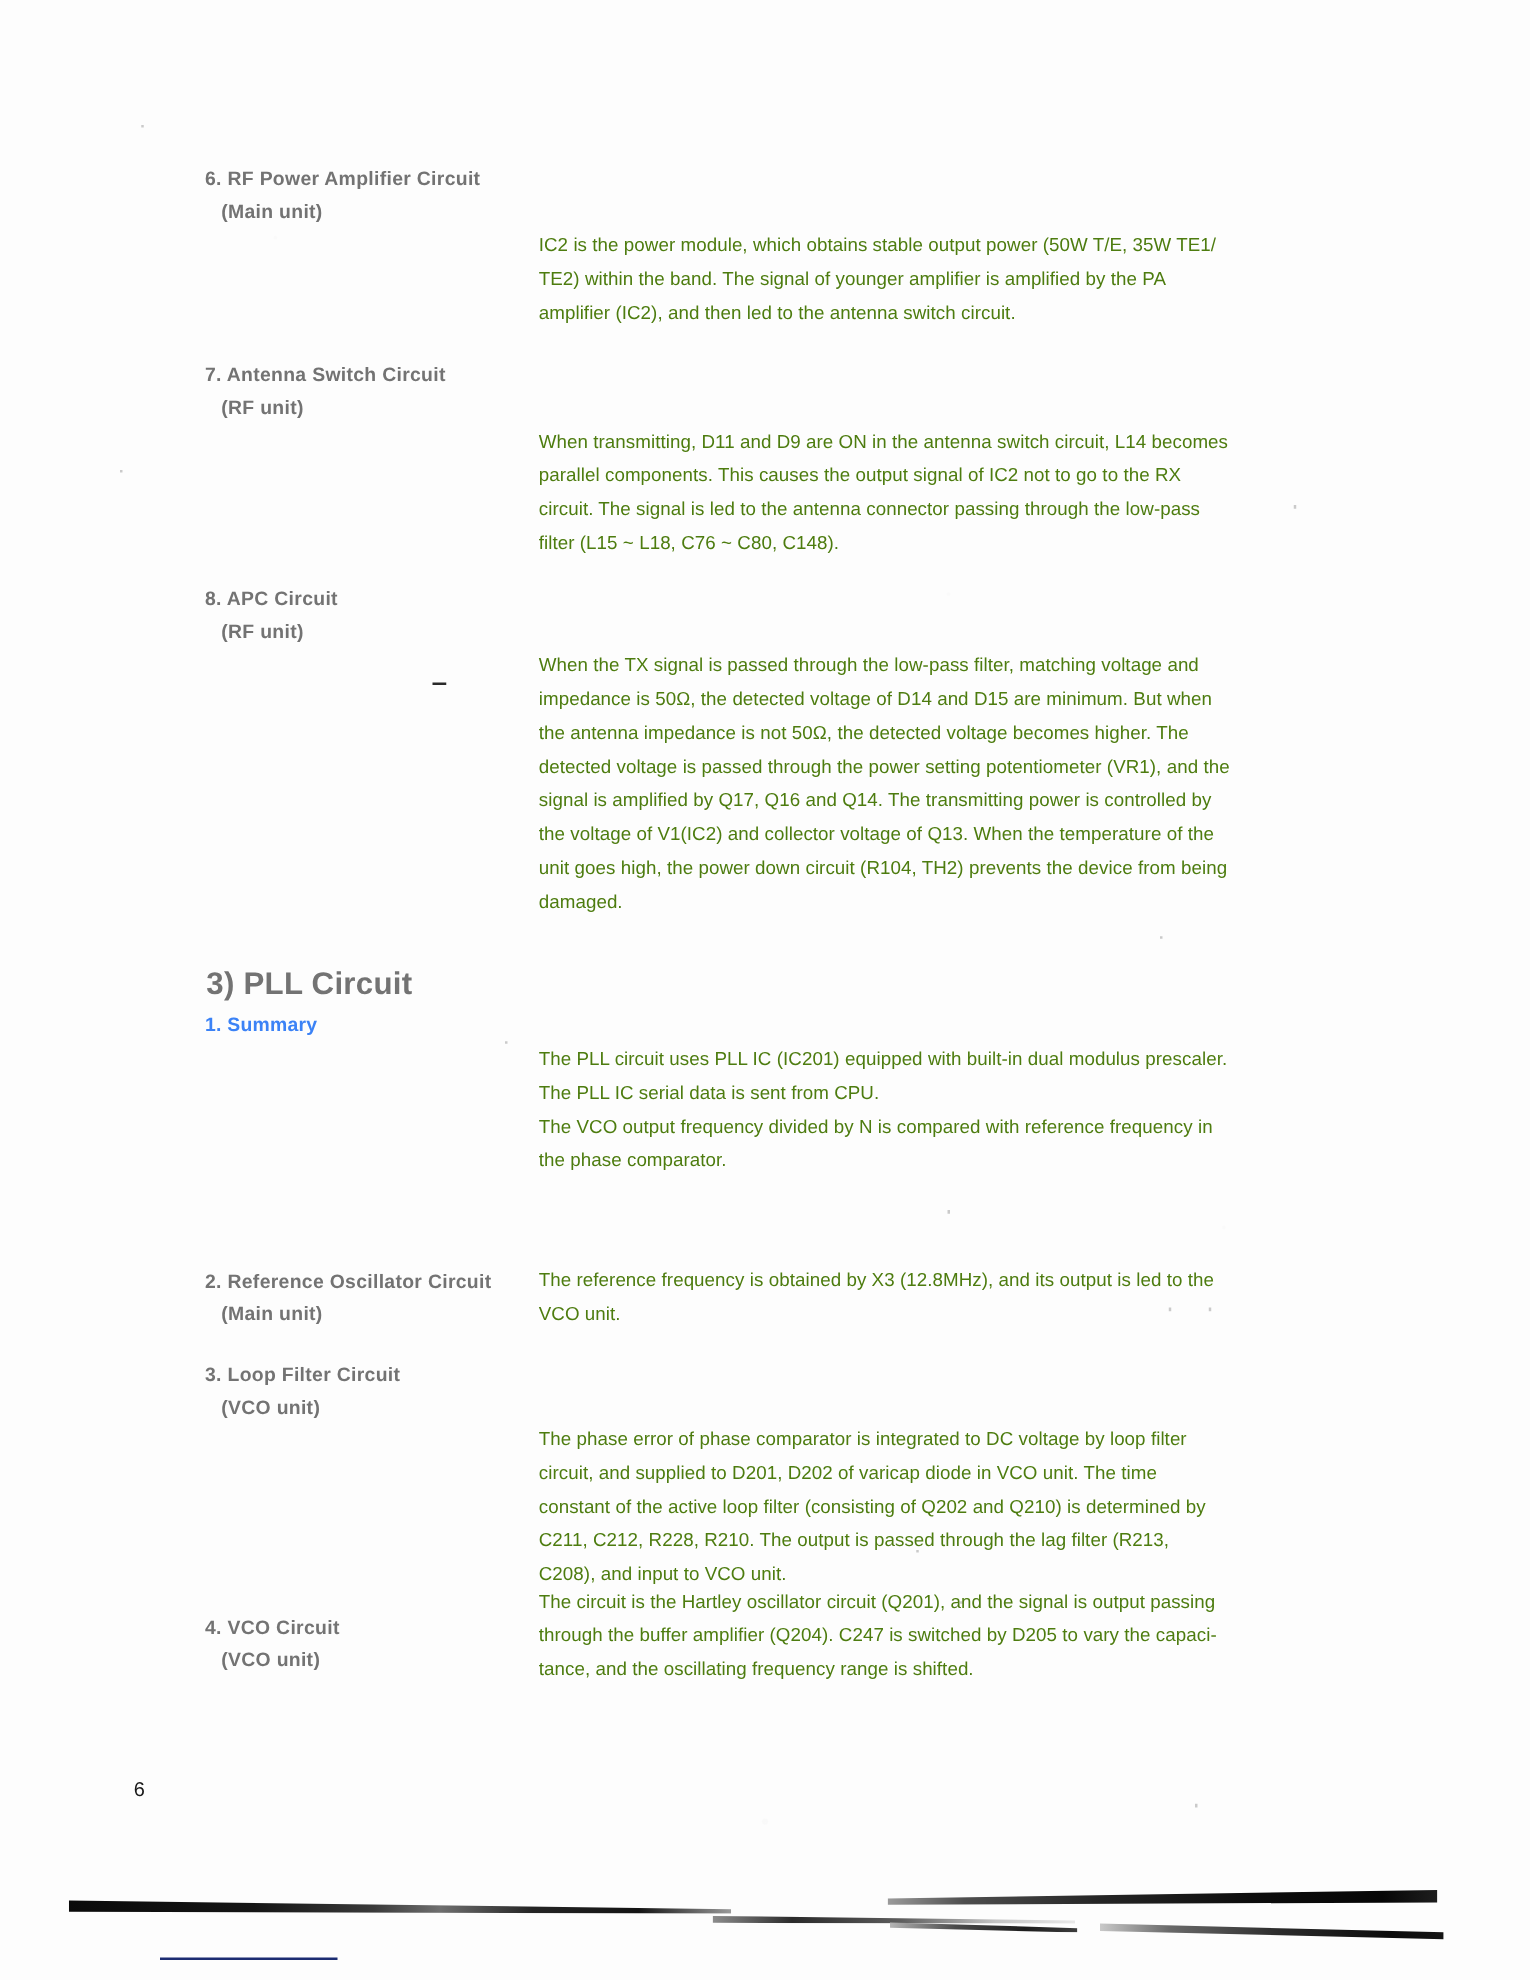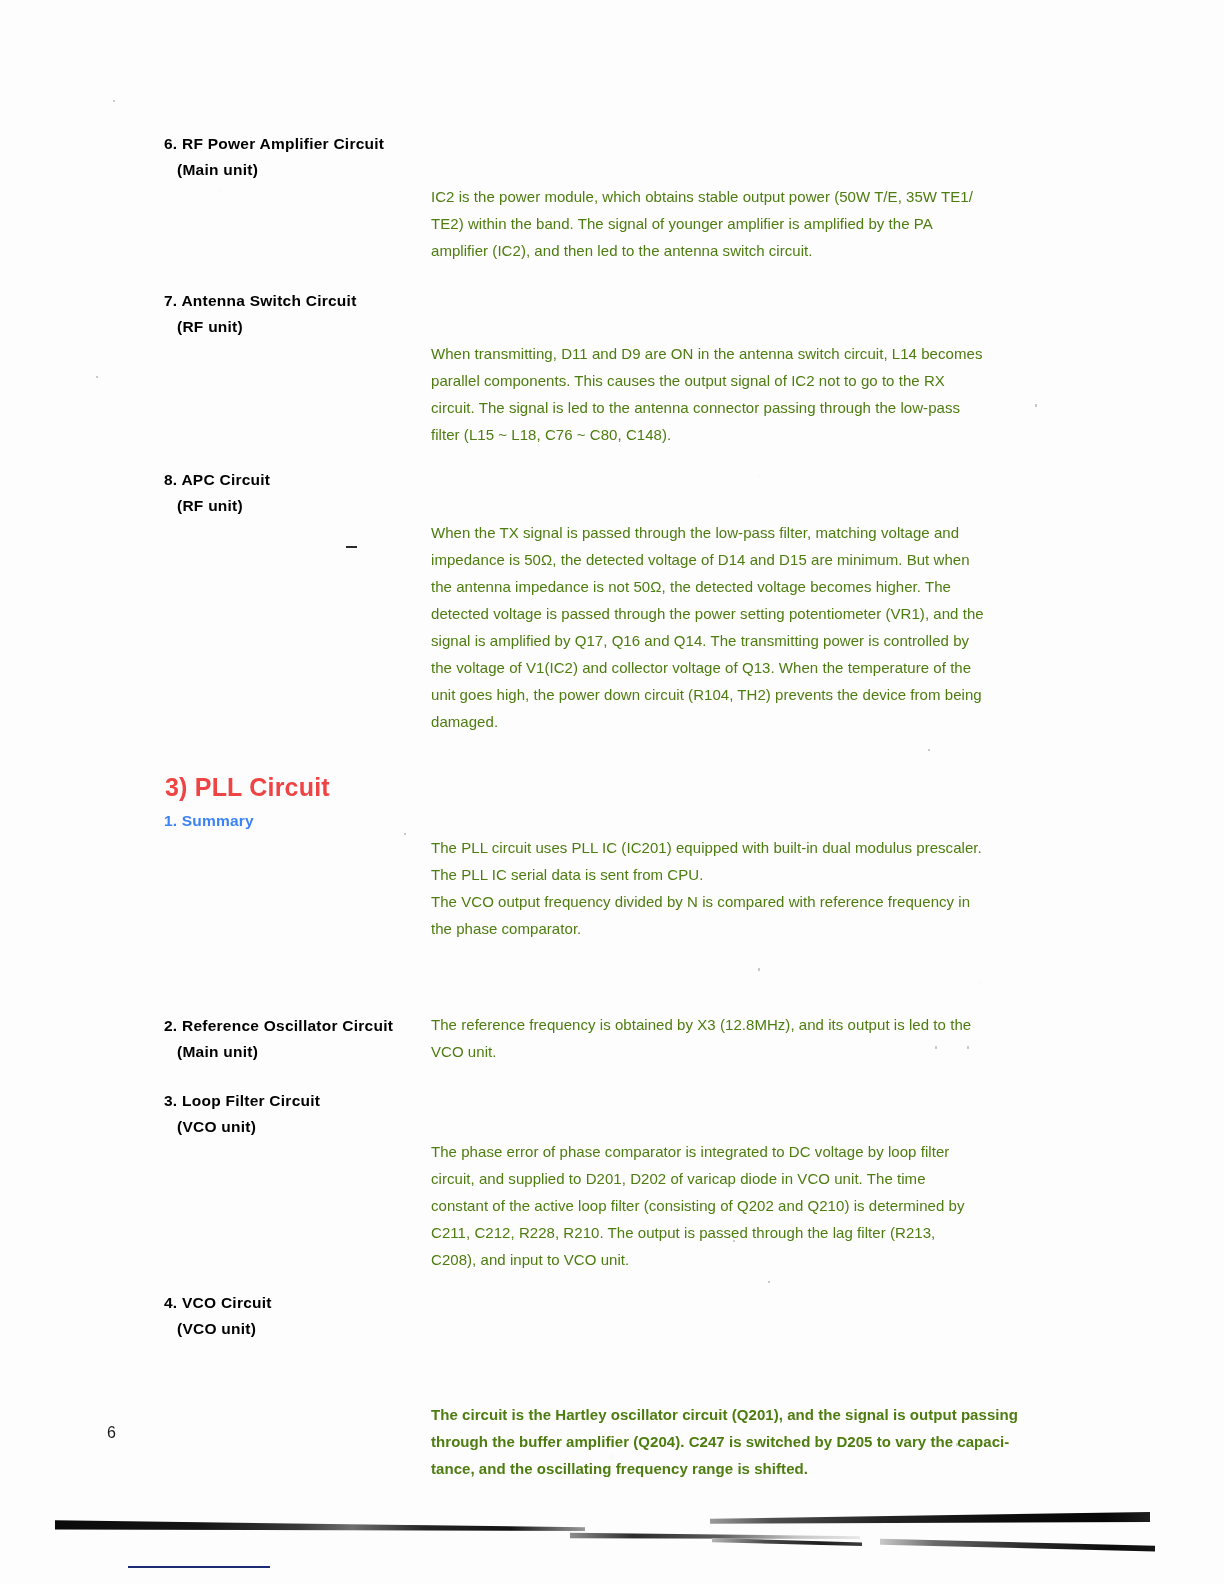--- a/index.html
+++ b/index.html
@@ -34,35 +34,35 @@
   }
 
   
   .sec-head {
     position: absolute;
     font-weight: bold;
     font-size: 15.5px;
     letter-spacing: 0.25px;
     line-height: 26px;
     white-space: nowrap;
-    color: #000000;
+    color: #737373;
   }
   .sec-head .num-line { display: block; }
   .sec-head .unit-line {
     display: block;
     padding-left: 13px;
   }
 
   .big-head {
     position: absolute;
     font-weight: bold;
     font-size: 25px;
     letter-spacing: 0.2px;
     white-space: nowrap;
-    color: #ef4444;
+    color: #737373;
   }
 
   .sub-head {
     position: absolute;
     font-weight: bold;
     font-size: 15.5px;
     letter-spacing: 0.2px;
     white-space: nowrap;
     color: #3b82f6;
   }
@@ -244,21 +244,21 @@
       <span class="ln">C211, C212, R228, R210.  The output is passed through the lag filter (R213,</span>
       <span class="ln">C208), and input to VCO unit.</span>
     </p>
   </div>
 
   <div class="sec-head" style="left:164px; top:1290px;">
     <span class="num-line">4. VCO Circuit</span>
     <span class="unit-line">(VCO unit)</span>
   </div>
 
-  <div class="body-col" style="top:1401px;font-weight:bold;">
+  <div class="body-col" style="top:1268px;">
     <p>
       <span class="ln">The circuit is the Hartley oscillator circuit (Q201), and the signal is output passing</span>
       <span class="ln">through the buffer amplifier (Q204).  C247 is switched by D205 to vary the capaci-</span>
       <span class="ln">tance, and the oscillating frequency range is shifted.</span>
     </p>
   </div>
 
   <div class="page-number">6</div>
 
   <div class="artifact dash-artifact"></div>

